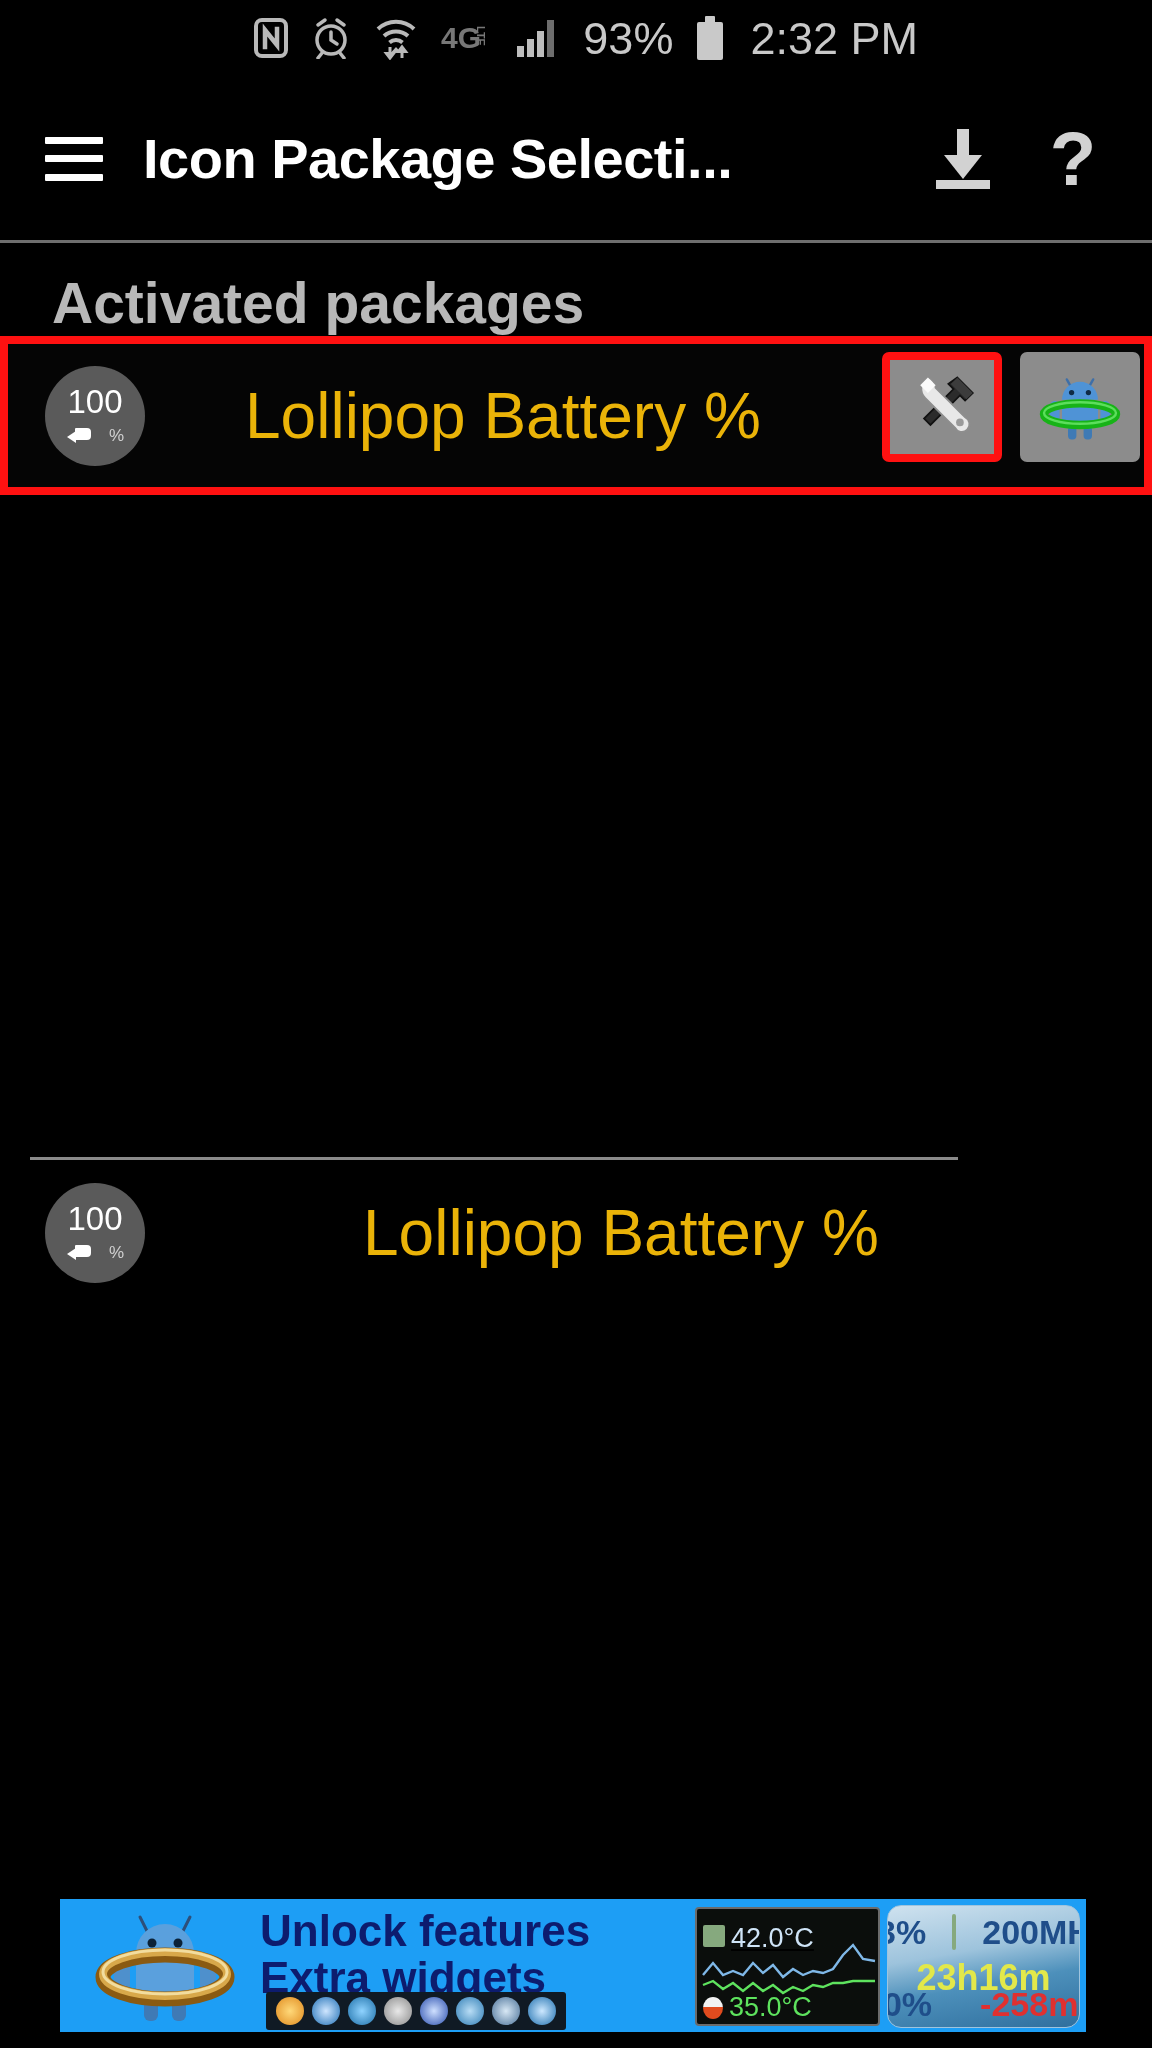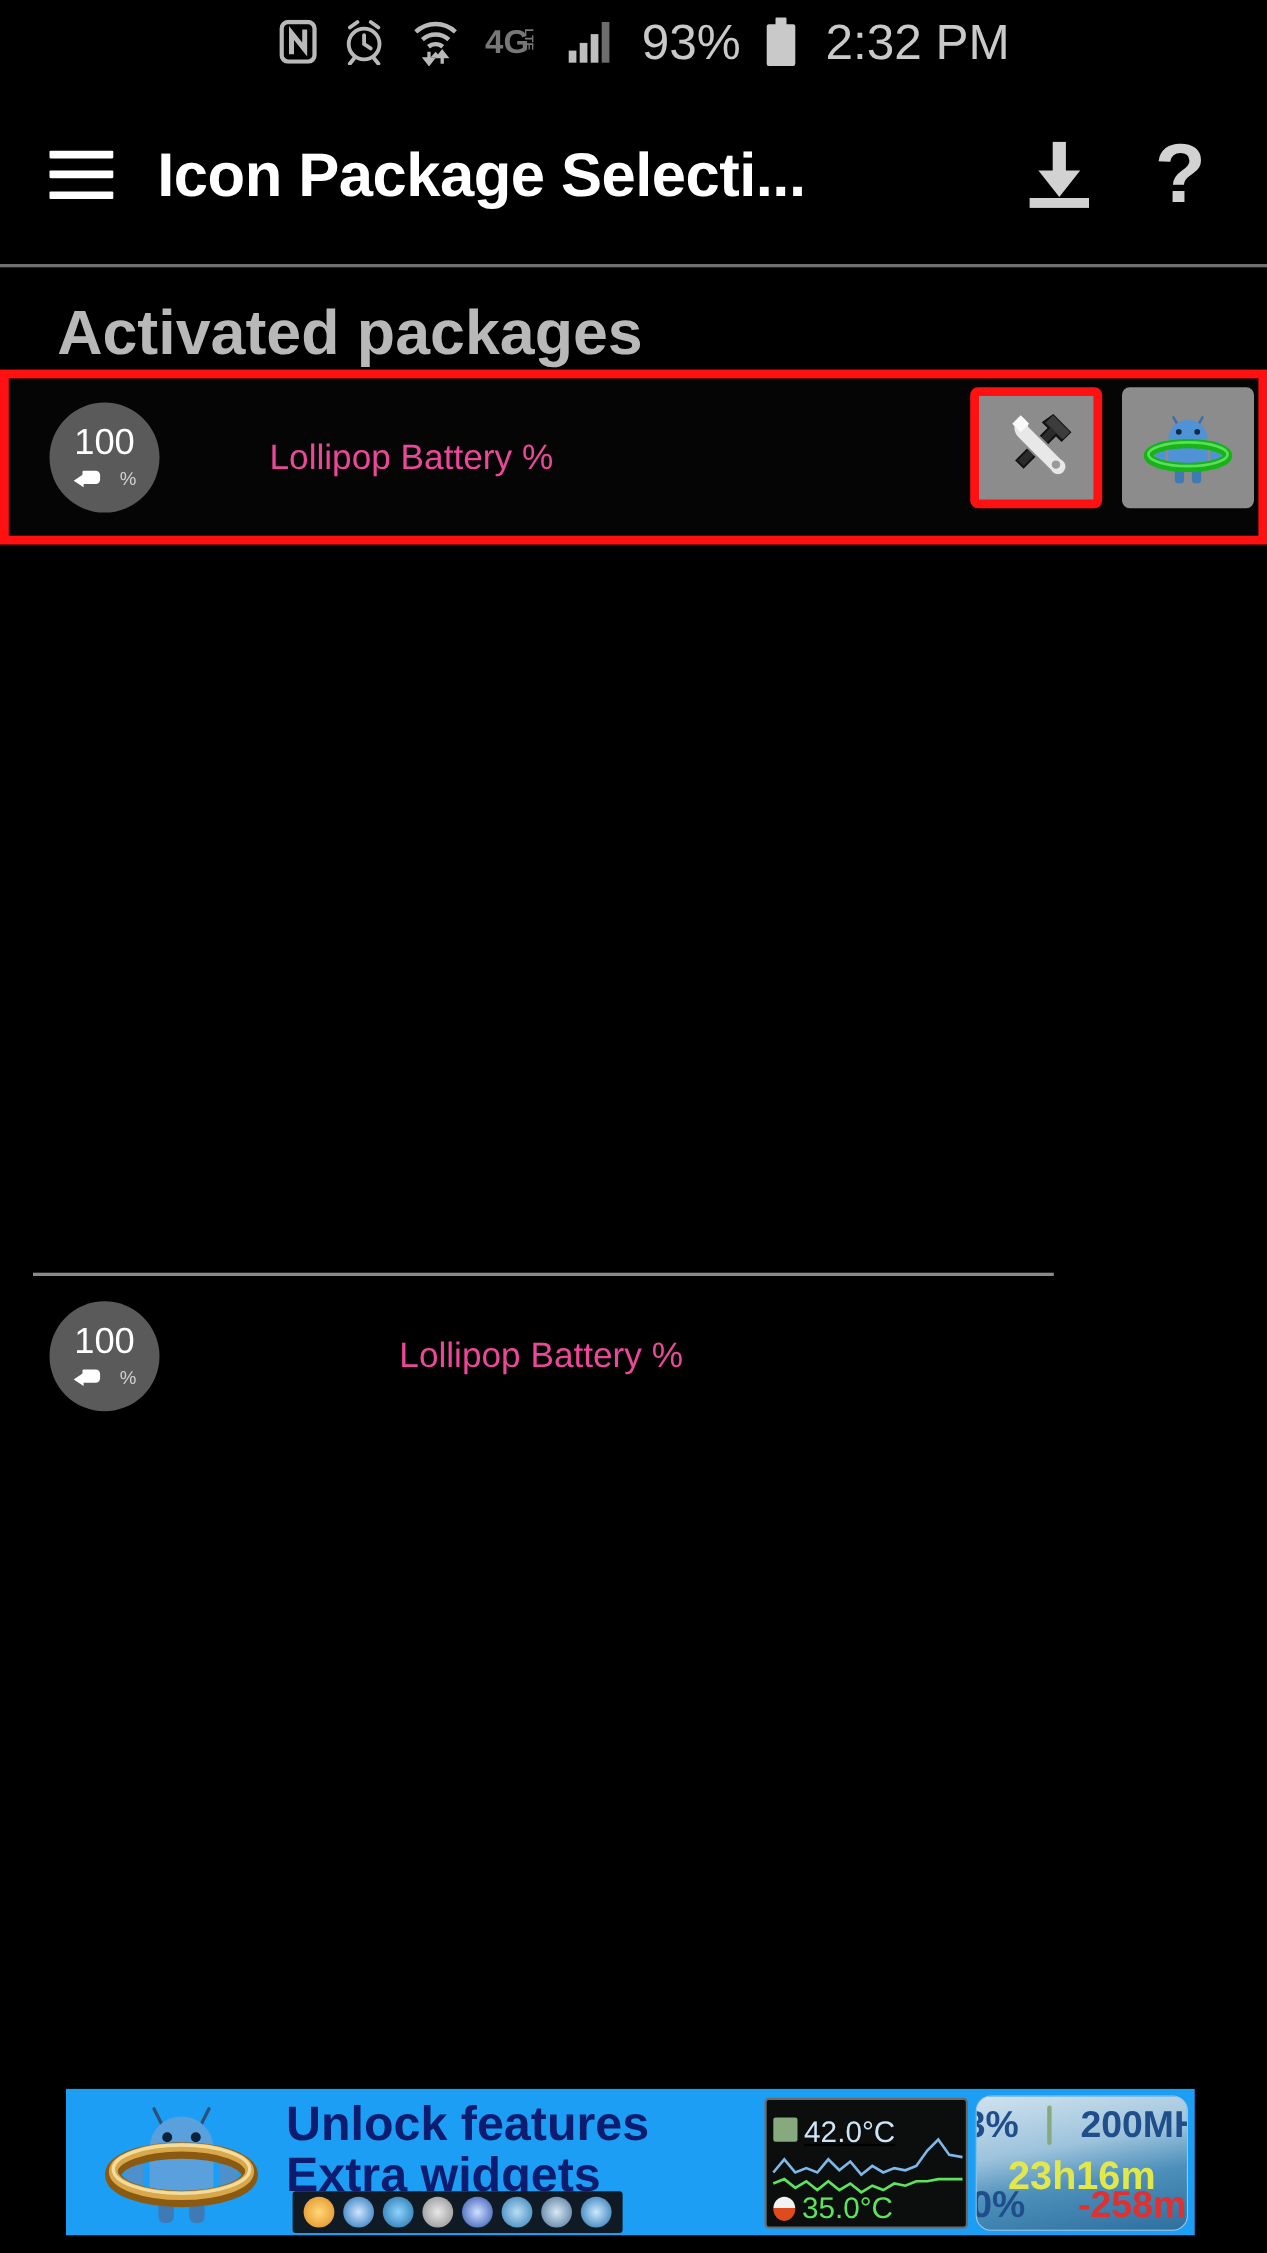--- a/index.html
+++ b/index.html
@@ -73,21 +73,21 @@
     text-align:center; color:#fff; font-size:33px; line-height:1; }
   .pkg-icon .plug{ position:absolute; left:22px; bottom:24px; width:26px; height:16px; }
   .pkg-icon .plug .prong{ position:absolute; left:0; top:5px; width:0; height:0;
     border-top:6px solid transparent; border-bottom:6px solid transparent;
     border-right:9px solid #fff; }
   .pkg-icon .plug .bodyp{ position:absolute; left:8px; top:2px; width:16px; height:12px;
     background:#fff; border-radius:1px 4px 4px 1px; }
   .pkg-icon .pct{ position:absolute; right:21px; bottom:22px; color:#d0d0d0;
     font-size:17px; line-height:1; }
 
-  .pkg-label{ color:#ec4899; font-size:32px; white-space:nowrap; }
+  .pkg-label{ color:#eab308; font-size:64px; white-space:nowrap; }
   #activated-row .pkg-icon{ margin-left:45px; }
   #activated-row .pkg-label{ margin-left:100px; }
   #installed-row .pkg-icon{ margin-left:45px; }
   #installed-row .pkg-label{ margin-left:218px; }
 
   
   .row-buttons{ position:absolute; top:352px; right:12px; display:flex; gap:18px; }
   .row-btn{ width:120px; height:110px; border-radius:7px; background:#8c8c8c;
     display:flex; align-items:center; justify-content:center; cursor:pointer; position:relative; }
   .row-btn.selected{ border:8px solid #ff1111; }

